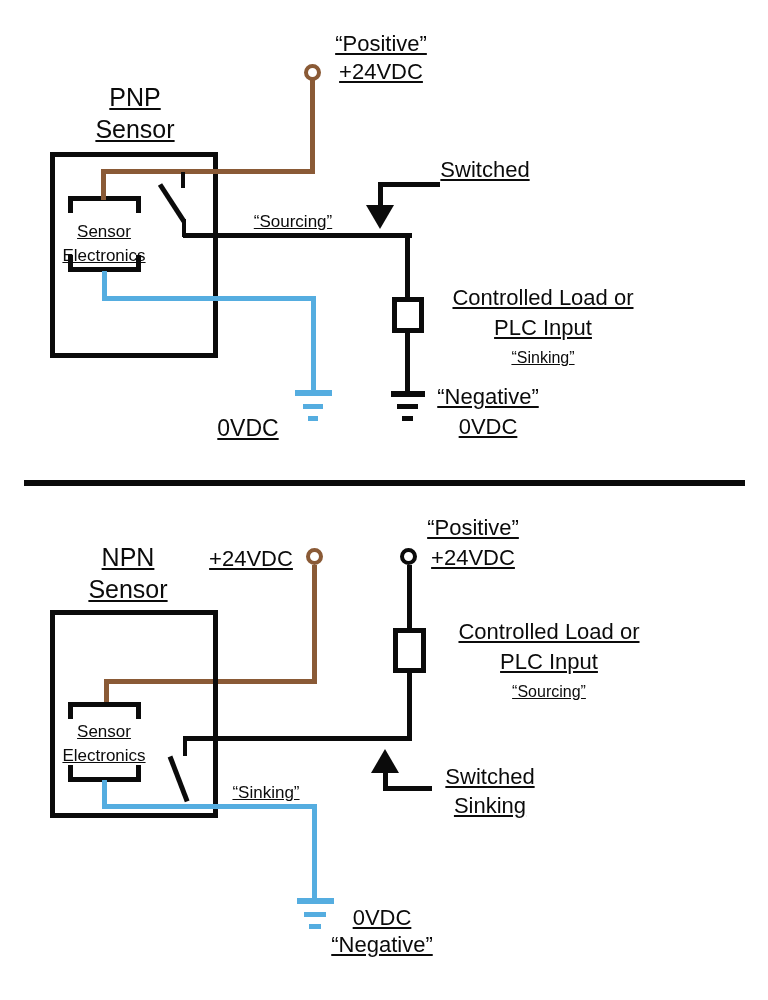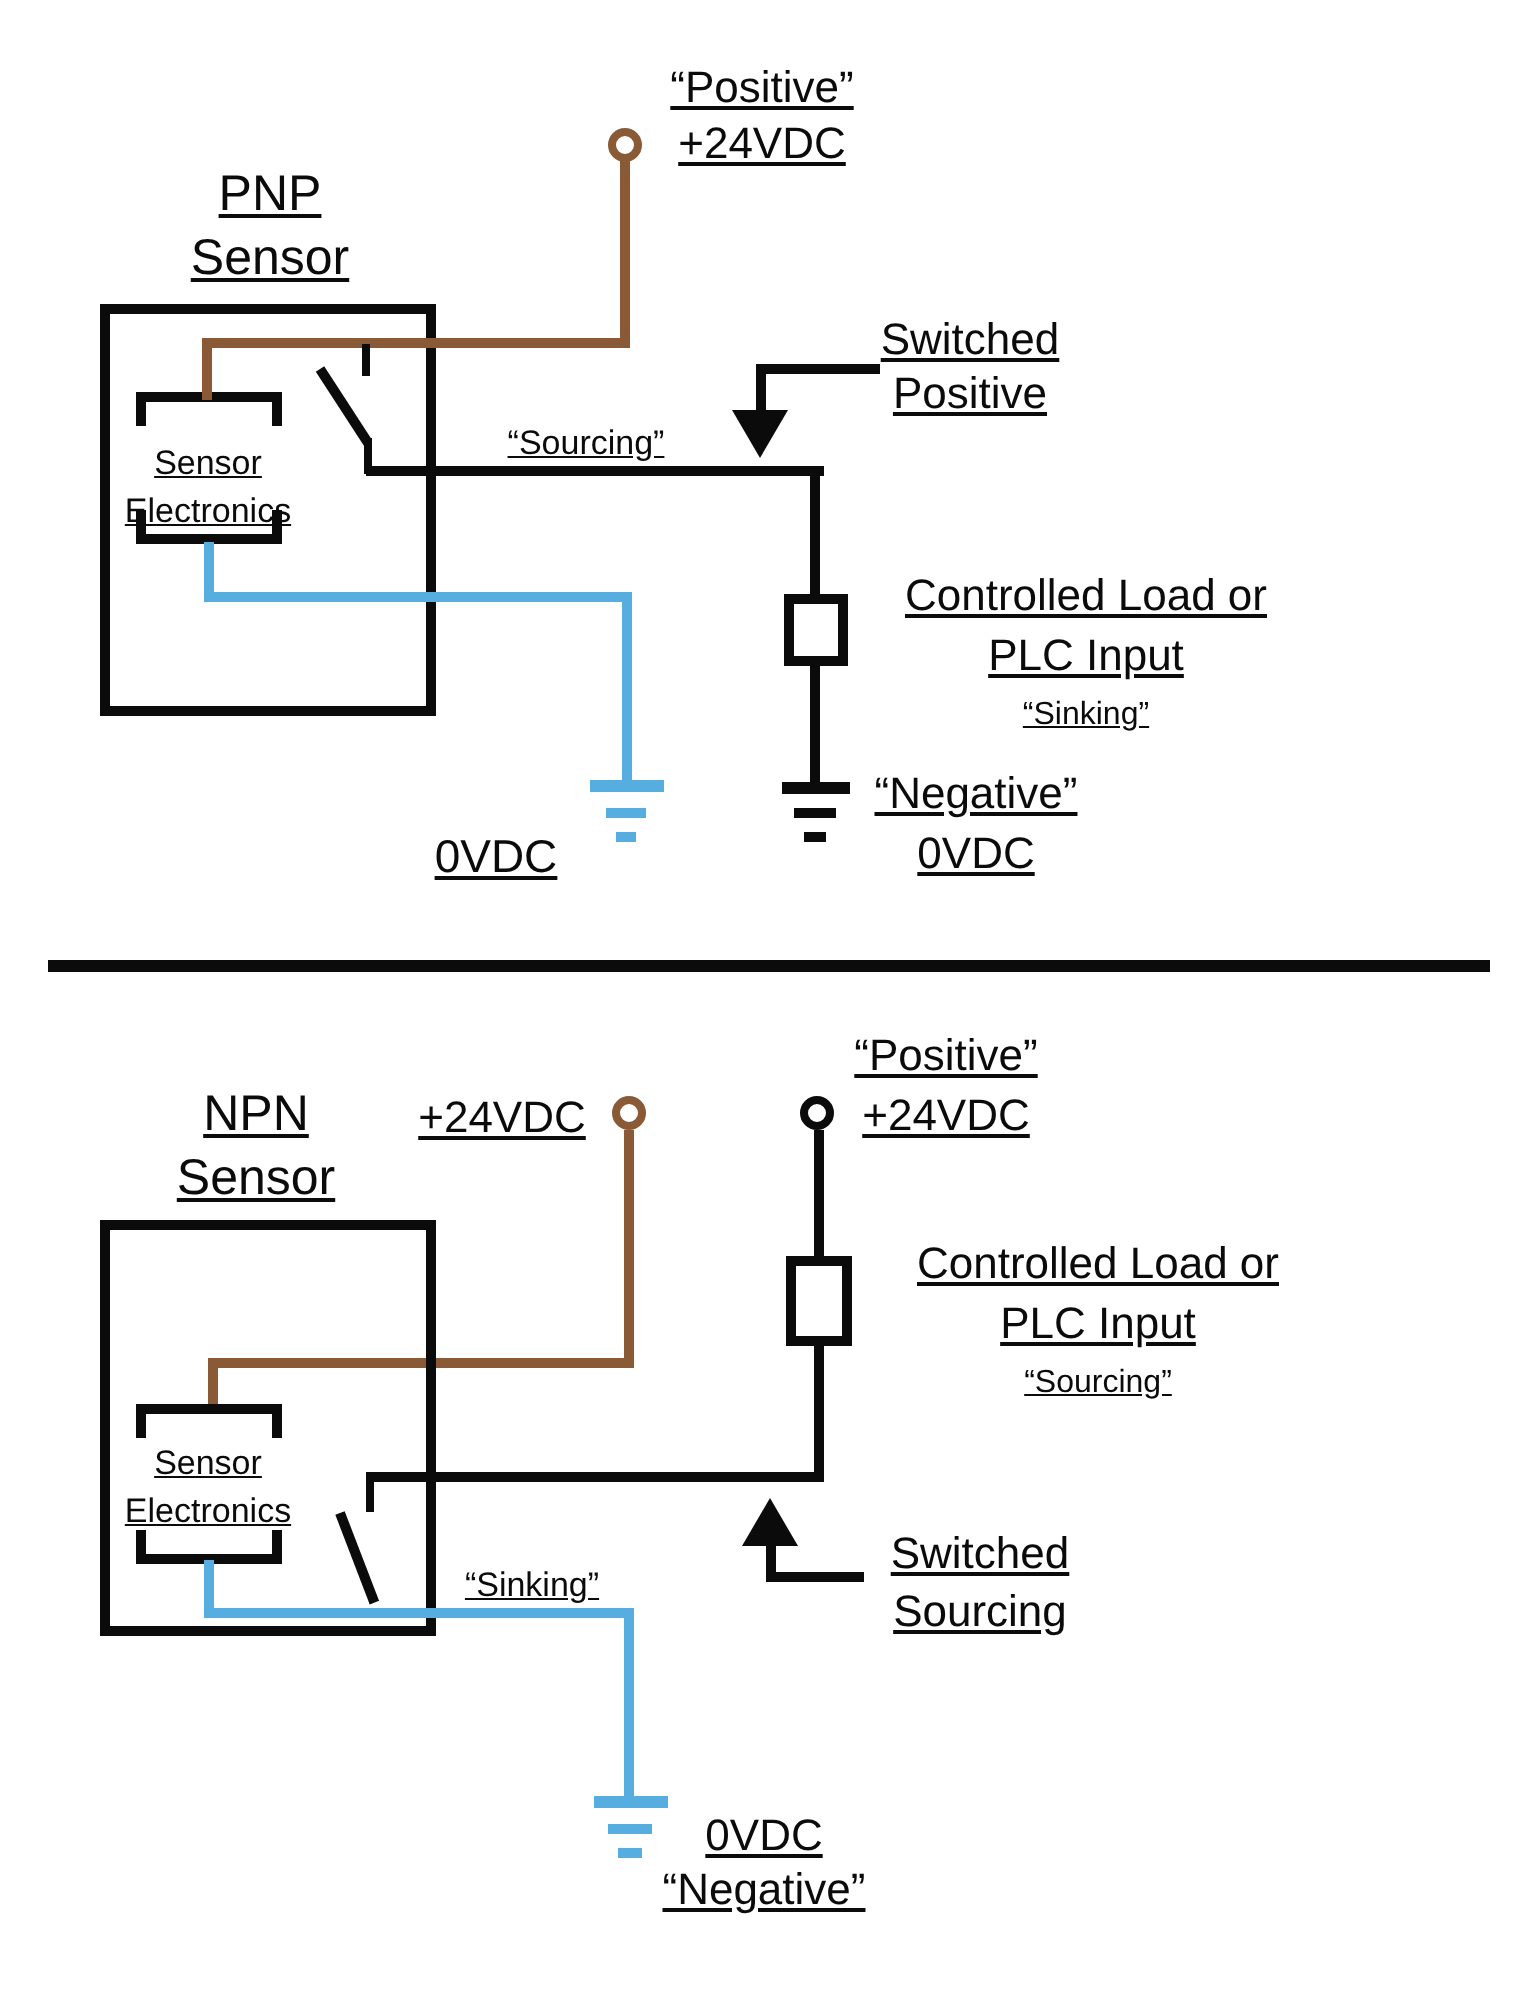--- a/index.html
+++ b/index.html
@@ -86,21 +86,20 @@
     <span>“Sourcing”</span>
   </div>
 
   <div>
     <div class="w" style="left:378px;top:182px;width:62px;height:5px;"></div>
     <div class="w" style="left:378px;top:182px;width:5px;height:24px;"></div>
     <div class="arrowhead-down" style="left:366px;top:205px;"></div>
   </div>
   <div class="label fs22 lh27" style="left:419px;top:156px;width:132px;">
     <span>Switched</span>
-    <span>Positive</span>
   </div>
 
   <div class="w" style="left:405px;top:235px;width:5px;height:64px;"></div>
   <div class="loadbox" style="left:392px;top:297px;width:32px;height:36px;"></div>
   <div class="w" style="left:405px;top:331px;width:5px;height:61px;"></div>
   <div>
     <div class="w" style="left:391px;top:391px;width:34px;height:6px;"></div>
     <div class="w" style="left:397px;top:404px;width:21px;height:5px;"></div>
     <div class="w" style="left:402px;top:416px;width:11px;height:5px;"></div>
   </div>
@@ -185,21 +184,21 @@
     <span>“Sinking”</span>
   </div>
 
   <div>
     <div class="arrowhead-up" style="left:371px;top:749px;"></div>
     <div class="w" style="left:383px;top:771px;width:5px;height:20px;"></div>
     <div class="w" style="left:383px;top:786px;width:49px;height:5px;"></div>
   </div>
   <div class="label fs22 lh29" style="left:424px;top:762px;width:132px;">
     <span>Switched</span>
-    <span>Sourcing</span>
+    <span>Sinking</span>
   </div>
 
   <div>
     <div class="w blue" style="left:102px;top:780px;width:5px;height:29px;"></div>
     <div class="w blue" style="left:102px;top:804px;width:215px;height:5px;"></div>
     <div class="w blue" style="left:312px;top:804px;width:5px;height:96px;"></div>
   </div>
   <div>
     <div class="w blue" style="left:297px;top:898px;width:37px;height:6px;"></div>
     <div class="w blue" style="left:304px;top:912px;width:22px;height:5px;"></div>

